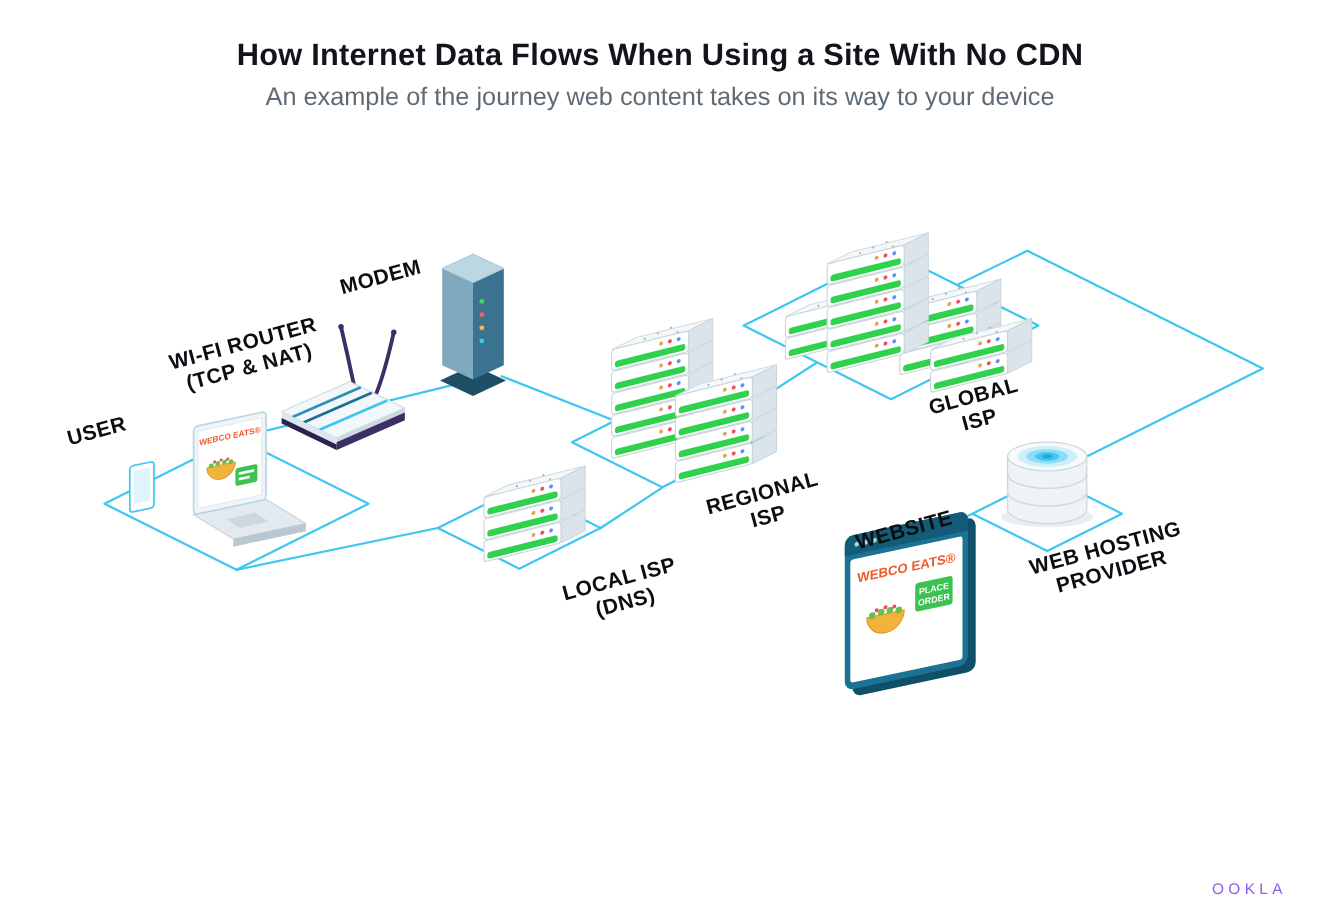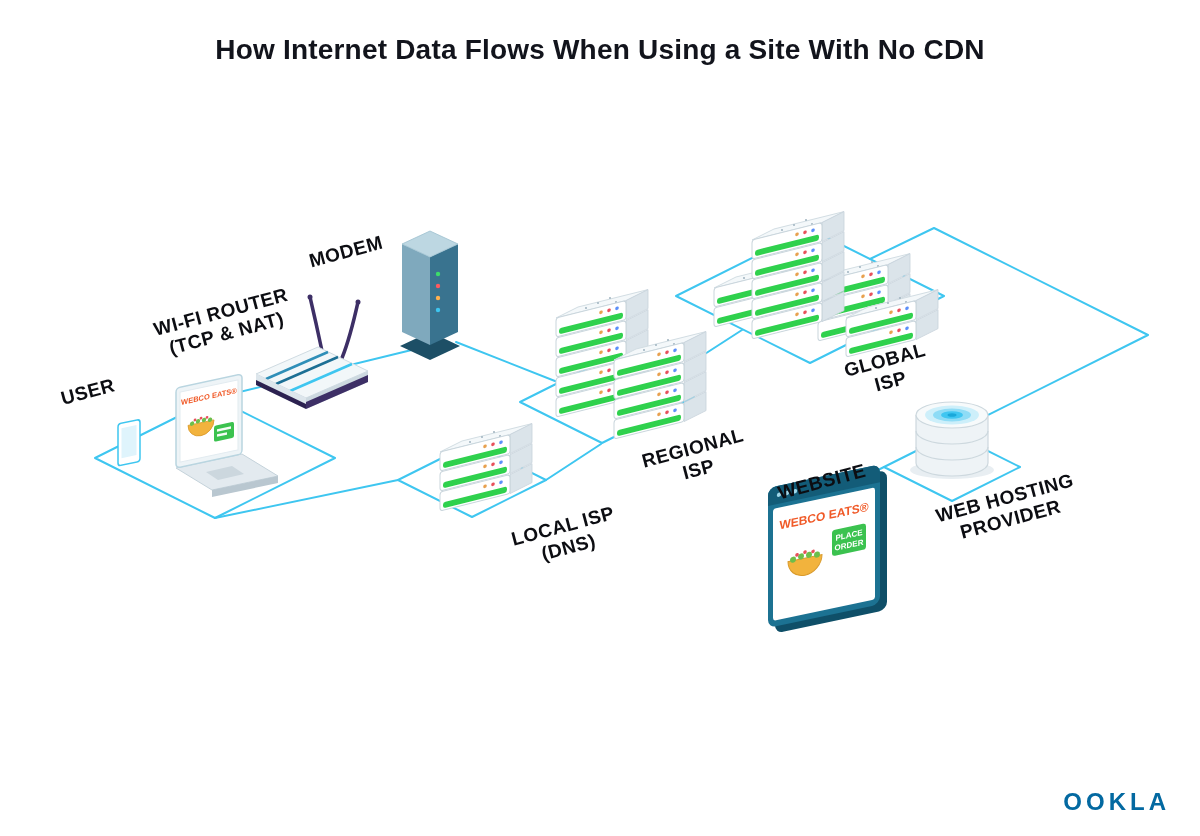--- a/index.html
+++ b/index.html
@@ -14,29 +14,30 @@
   .lbl {
     font-family:"Liberation Sans", sans-serif; font-weight:bold; font-size:19px;
     fill:#0c0d12; letter-spacing:.5px; text-anchor:middle;
   }
   .screen-brand { font-family:"Liberation Sans", sans-serif; font-weight:bold; fill:#F05A28; text-anchor:middle; }
   .btn-txt { font-family:"Liberation Sans", sans-serif; font-weight:bold; fill:#ffffff; text-anchor:middle; }
   .conn { fill:none; stroke:#3EC6F0; stroke-width:2; stroke-linejoin:round; stroke-linecap:round; }
   .footer-left { position:absolute; left:30px; bottom:18px; display:flex; align-items:center; gap:8px; color:#141526; }
   .st-word { font-size:21px; font-weight:bold; letter-spacing:1px; }
   .st-mark { font-size:9px; align-self:flex-start; margin-top:1px; margin-left:-4px; }
-  .footer-right { position:absolute; right:30px; bottom:20px; font-size:24px; font-weight:bold; letter-spacing:4px; color:#0369a1; }
+  .footer-right { position:absolute; right:30px; bottom:20px; font-size:14px; font-weight:normal; letter-spacing:4px; color:#8b5cf6; }
 </style>
 </head>
 <body>
 
 <div class="stage">
 
   <div class="header">
     <h1 class="title">How Internet Data Flows When Using a Site With No CDN</h1>
+    <div class="subtitle">An example of the journey web content takes on its way to your device</div>
   </div>
 
   <svg class="diagram" viewBox="0 0 1200 836">
     <defs>
 
       <g id="srv-row">
         <polygon points="70,-17.4 92,-28.4 92,-9.4 70,1.6" fill="#dbe4ea" stroke="#c6d2da" stroke-width="0.8"></polygon>
         <g transform="skewY(-14)">
           <rect x="0" y="0" width="70" height="19" rx="3" fill="#ffffff" stroke="#c9d5dc" stroke-width="1"></rect>
           <rect x="3" y="11" width="64" height="6" rx="2.5" fill="#2FD14D"></rect>

